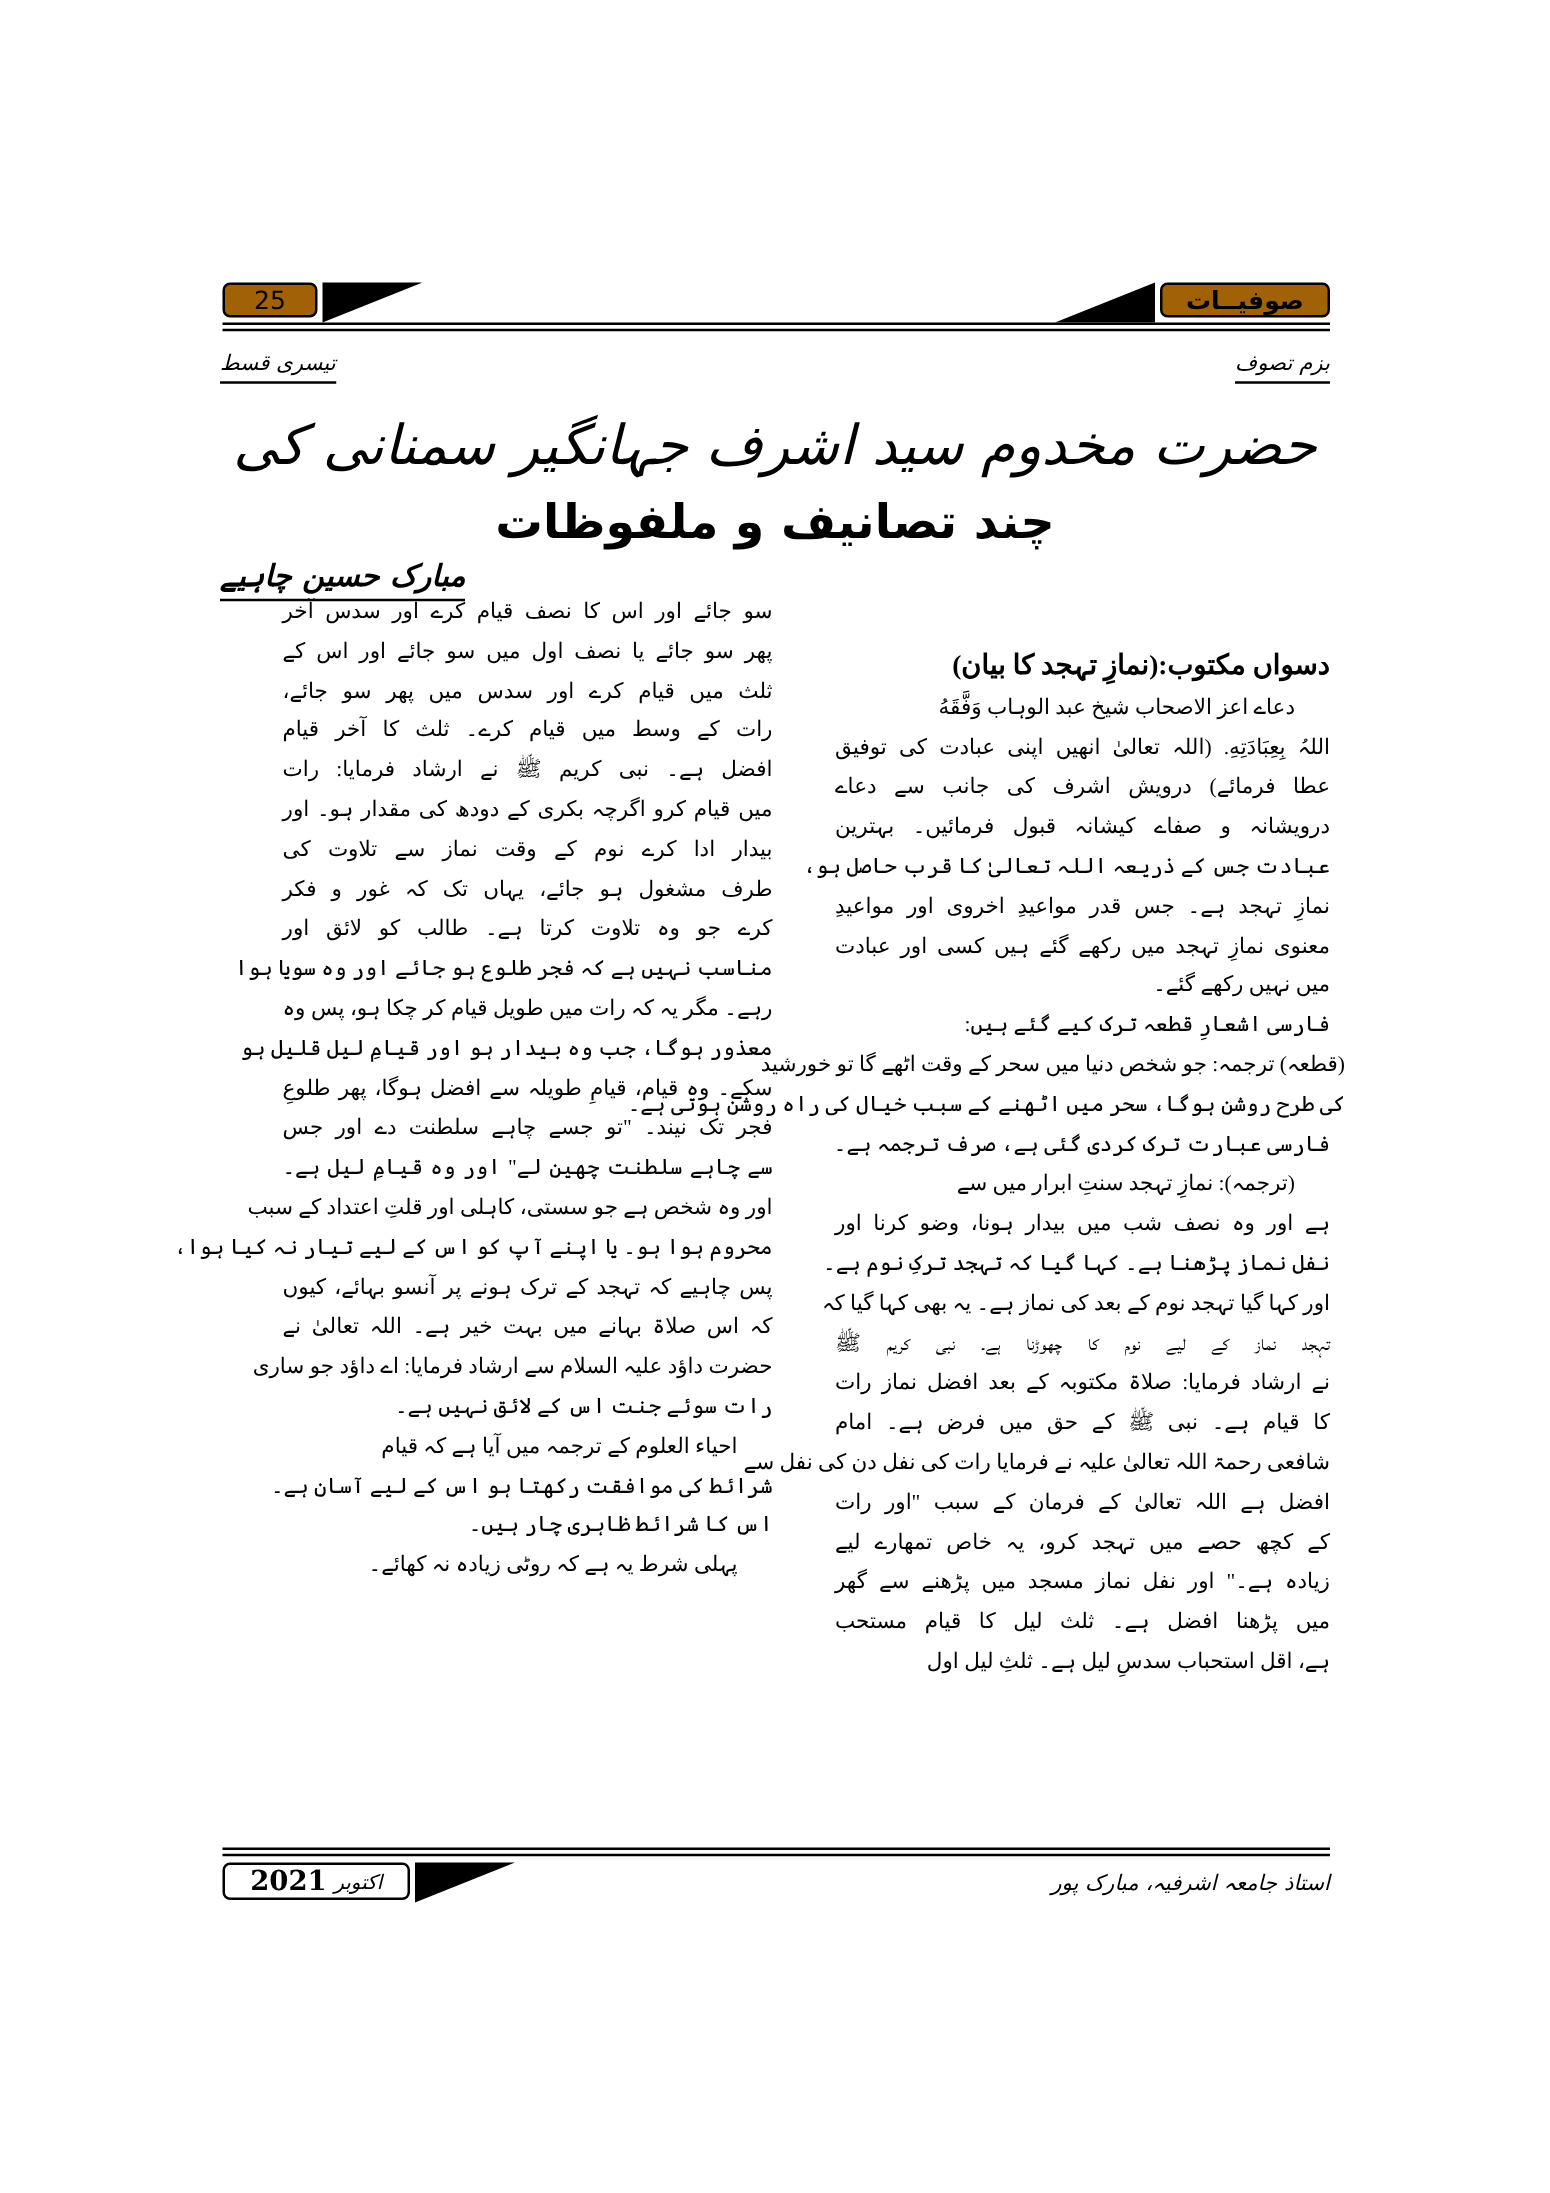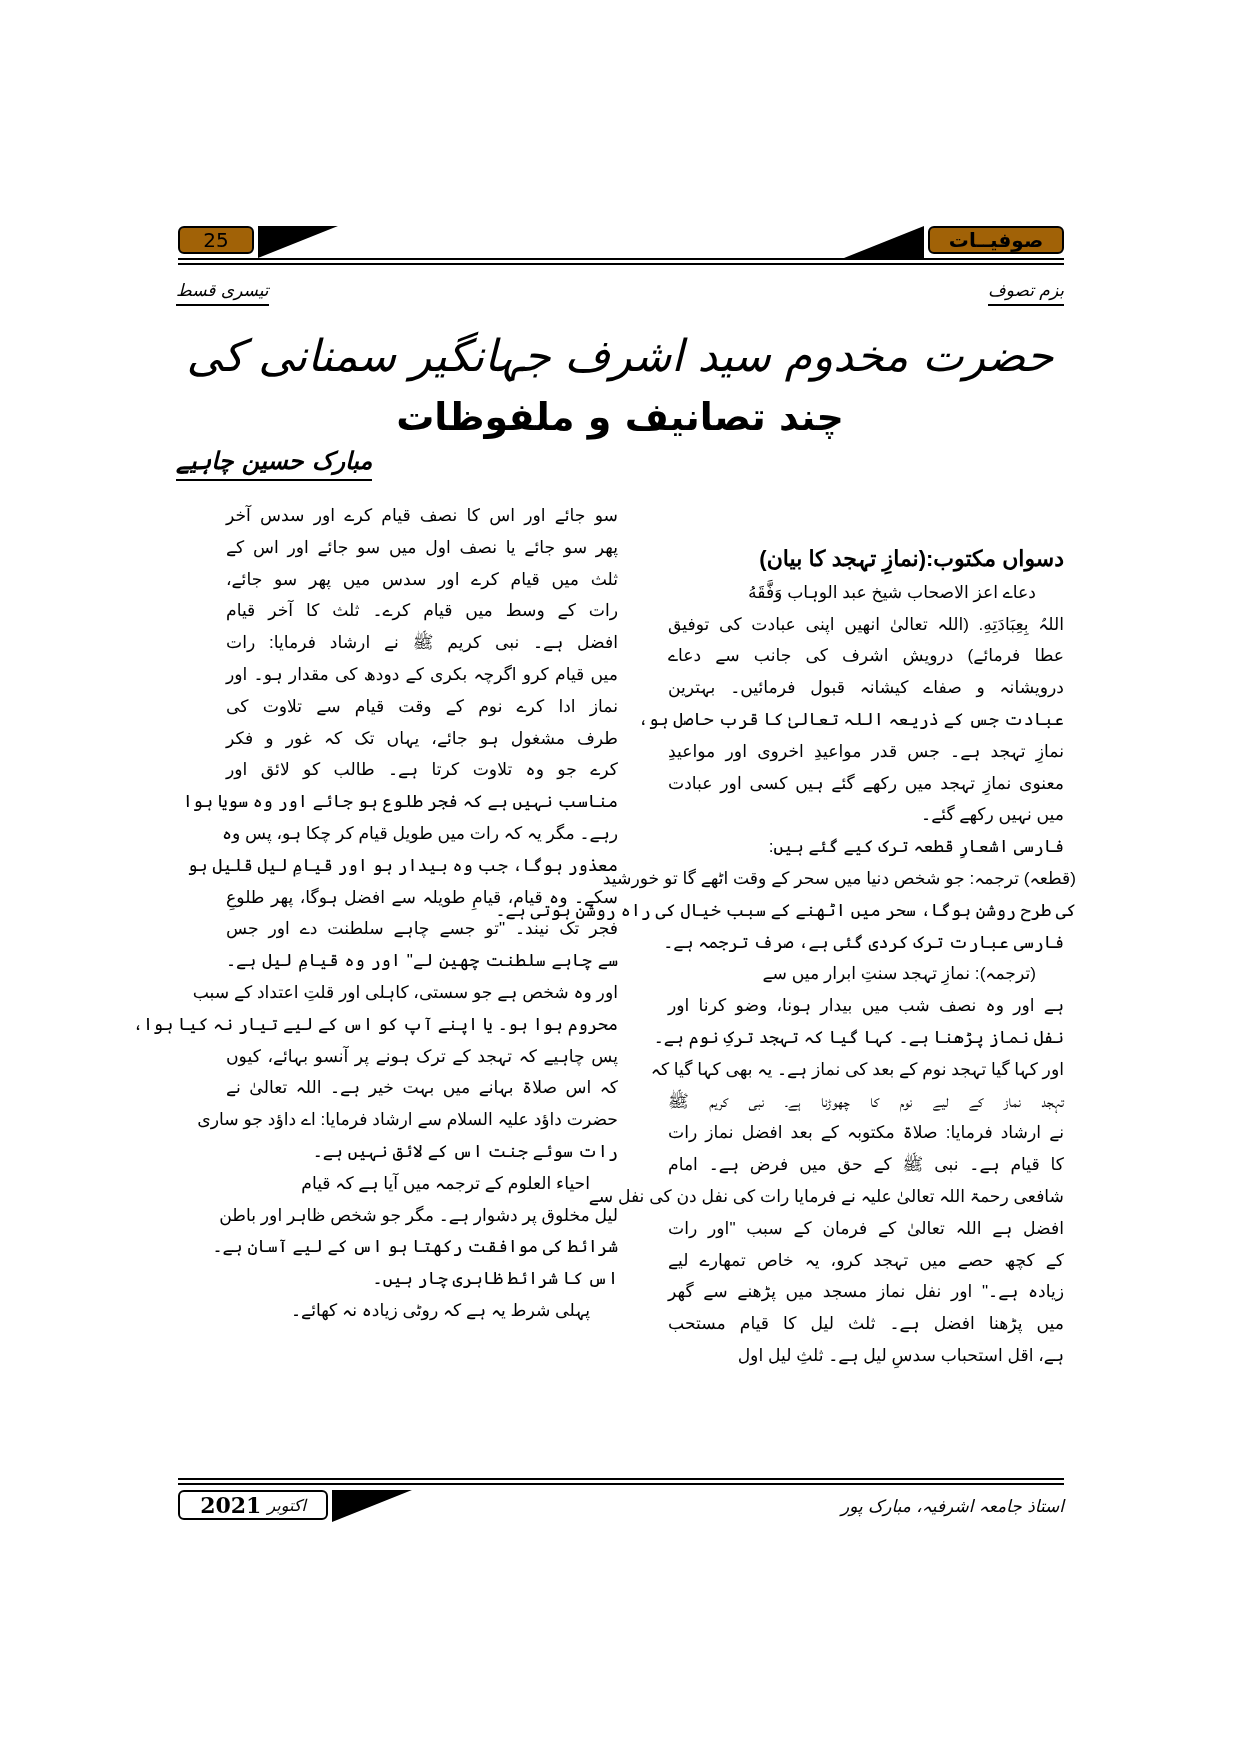--- a/index.html
+++ b/index.html
@@ -43,22 +43,22 @@
     font-family: "DejaVu Sans", sans-serif; font-weight: bold; font-size: 38px;
   }
   .author {
     position: absolute; left: 176px; top: 446px; direction: rtl;
     font-family: "DejaVu Serif", serif; font-weight: bold; font-style: italic; font-size: 24px;
     border-bottom: 2px solid #000; padding-bottom: 4px;
   }
 
   
   .col {
-    position: absolute; top: 500px; direction: rtl; text-align: justify;
-    font-family: Liberation Sans, sans-serif; font-size: 17.2px; line-height: 31.8px;
+    position: absolute; top: 473px; direction: rtl; text-align: justify;
+    font-family: Liberation Serif, serif; font-size: 17.2px; line-height: 31.8px;
   }
   .col.right { right: 176px; width: 396px; margin-top: 43px; }
   .col.left { left: 226px; width: 392px; }
   .col .line { display: block; white-space: nowrap; text-align-last: justify; }
   .col .line.short { text-align-last: right; }
   .col .line.indent { padding-right: 28px; }
   .col .line.wide { margin-right: -12px; margin-left: -58px; }
   .col .heading { font-weight: bold; font-size: 22px; display: block; margin-bottom: 2px; white-space: nowrap; }
 
   
@@ -132,37 +132,36 @@
 </div>
 
 <div class="col left">
   <div id="left-lines">
       <span class="line">سو جائے اور اس کا نصف قیام کرے اور سدس آخر</span>
       <span class="line">پھر سو جائے یا نصف اول میں سو جائے اور اس کے</span>
       <span class="line">ثلث میں قیام کرے اور سدس میں پھر سو جائے،</span>
       <span class="line">رات کے وسط میں قیام کرے۔ ثلث کا آخر قیام</span>
       <span class="line">افضل ہے۔ نبی کریم ﷺ نے ارشاد فرمایا: رات</span>
       <span class="line">میں قیام کرو اگرچہ بکری کے دودھ کی مقدار ہو۔ اور</span>
-      <span class="line">نماز ادا کرے نوم کے وقت قیام سے تلاوت کی</span>
+      <span class="line">بیدار ادا کرے نوم کے وقت نماز سے تلاوت کی</span>
       <span class="line">طرف مشغول ہو جائے، یہاں تک کہ غور و فکر</span>
       <span class="line">کرے جو وہ تلاوت کرتا ہے۔ طالب کو لائق اور</span>
       <span class="line">مناسب نہیں ہے کہ فجر طلوع ہو جائے اور وہ سویا ہوا</span>
       <span class="line">رہے۔ مگر یہ کہ رات میں طویل قیام کر چکا ہو، پس وہ</span>
       <span class="line">معذور ہوگا، جب وہ بیدار ہو اور قیامِ لیل قلیل ہو</span>
       <span class="line">سکے۔ وہ قیام، قیامِ طویلہ سے افضل ہوگا، پھر طلوعِ</span>
       <span class="line">فجر تک نیند۔ "تو جسے چاہے سلطنت دے اور جس</span>
       <span class="line">سے چاہے سلطنت چھین لے" اور وہ قیامِ لیل ہے۔</span>
       <span class="line">اور وہ شخص ہے جو سستی، کاہلی اور قلتِ اعتداد کے سبب</span>
       <span class="line">محروم ہوا ہو۔ یا اپنے آپ کو اس کے لیے تیار نہ کیا ہوا،</span>
       <span class="line">پس چاہیے کہ تہجد کے ترک ہونے پر آنسو بہائے، کیوں</span>
       <span class="line">کہ اس صلاۃ بہانے میں بہت خیر ہے۔ اللہ تعالیٰ نے</span>
       <span class="line">حضرت داؤد علیہ السلام سے ارشاد فرمایا: اے داؤد جو ساری</span>
       <span class="line short">رات سوئے جنت اس کے لائق نہیں ہے۔</span>
       <span class="line indent short">احیاء العلوم کے ترجمہ میں آیا ہے کہ قیام</span>
-      <span class="line">لیل مخلوق پر دشوار ہے۔ مگر جو شخص ظاہر اور باطن</span>
       <span class="line">شرائط کی موافقت رکھتا ہو اس کے لیے آسان ہے۔</span>
       <span class="line short">اس کا شرائط ظاہری چار ہیں۔</span>
       <span class="line indent short">پہلی شرط یہ ہے کہ روٹی زیادہ نہ کھائے۔</span>
     </div>
 </div>
 
 <div class="ftr">
   <div class="rule1"></div>
   <div class="rule2"></div>
   <div class="datebox">

